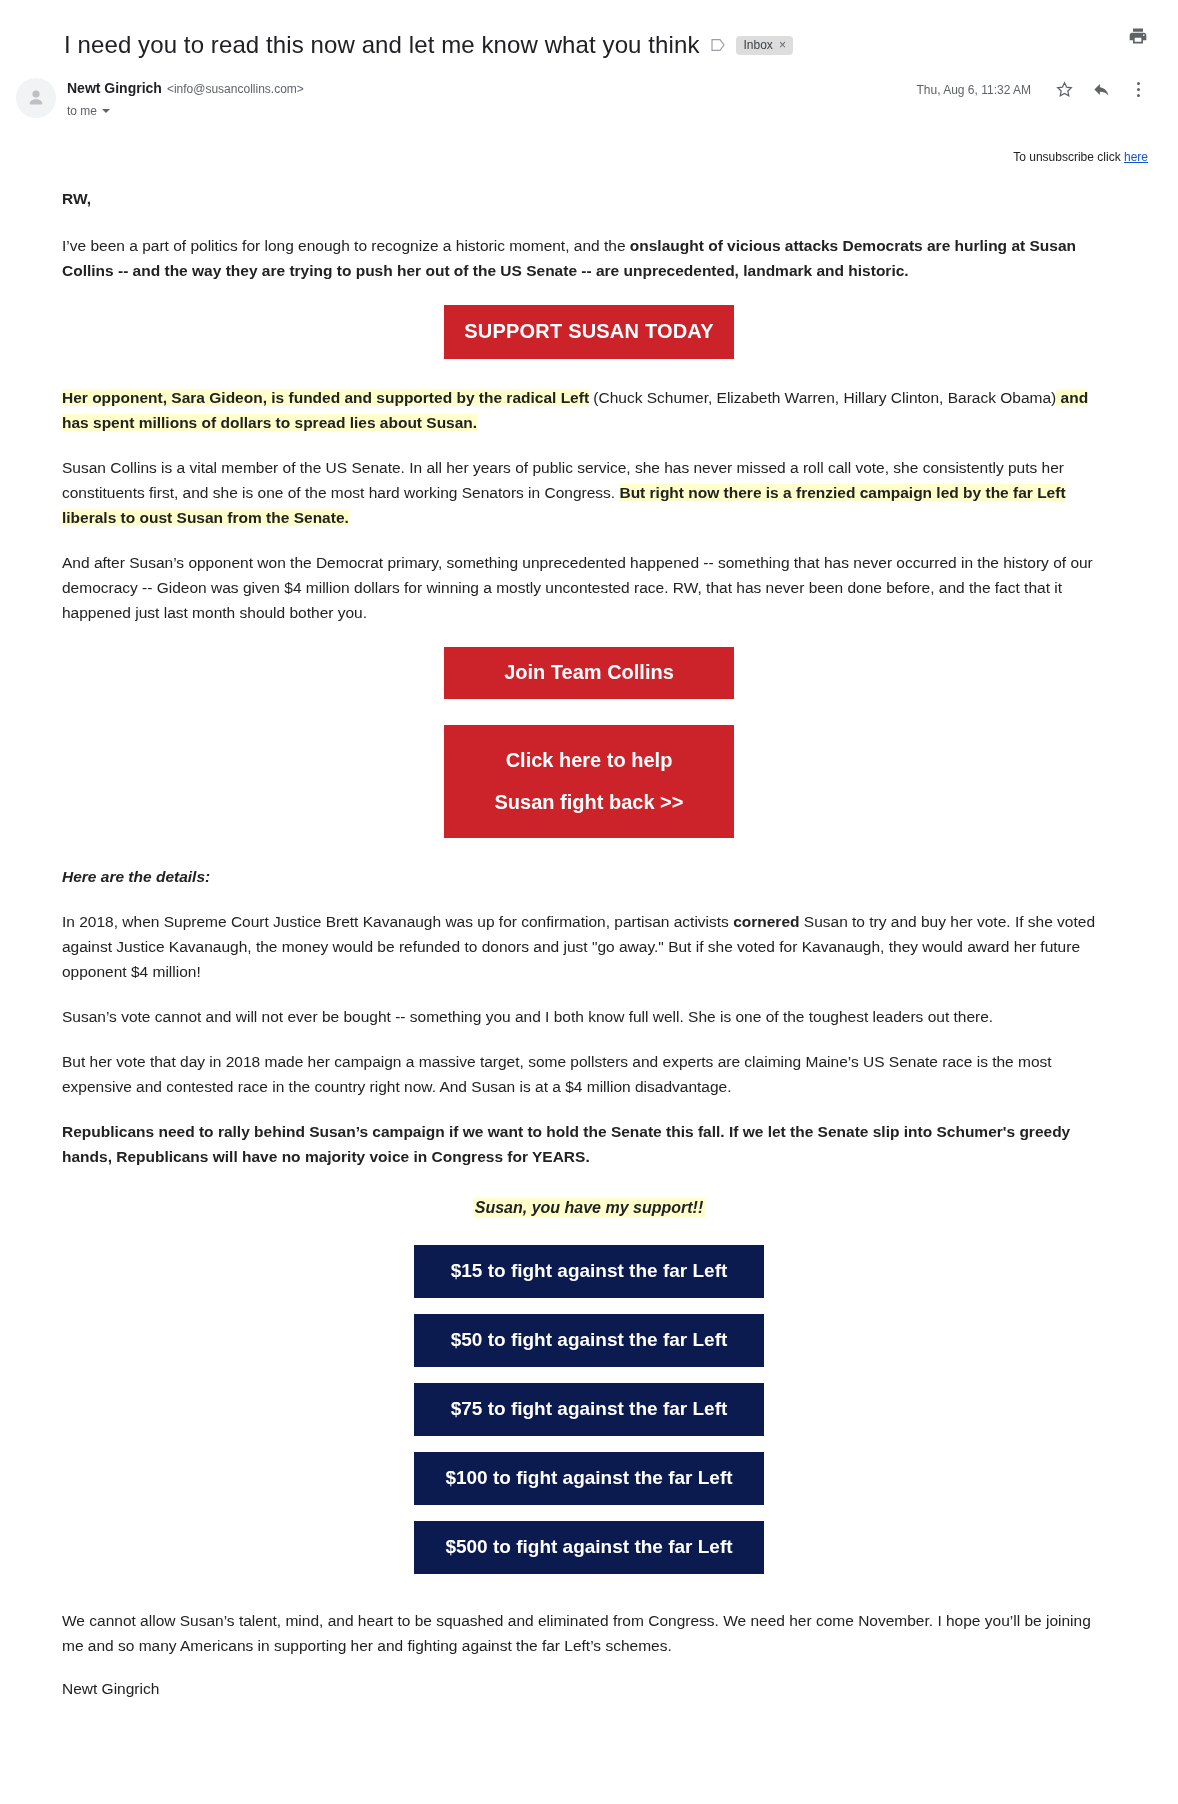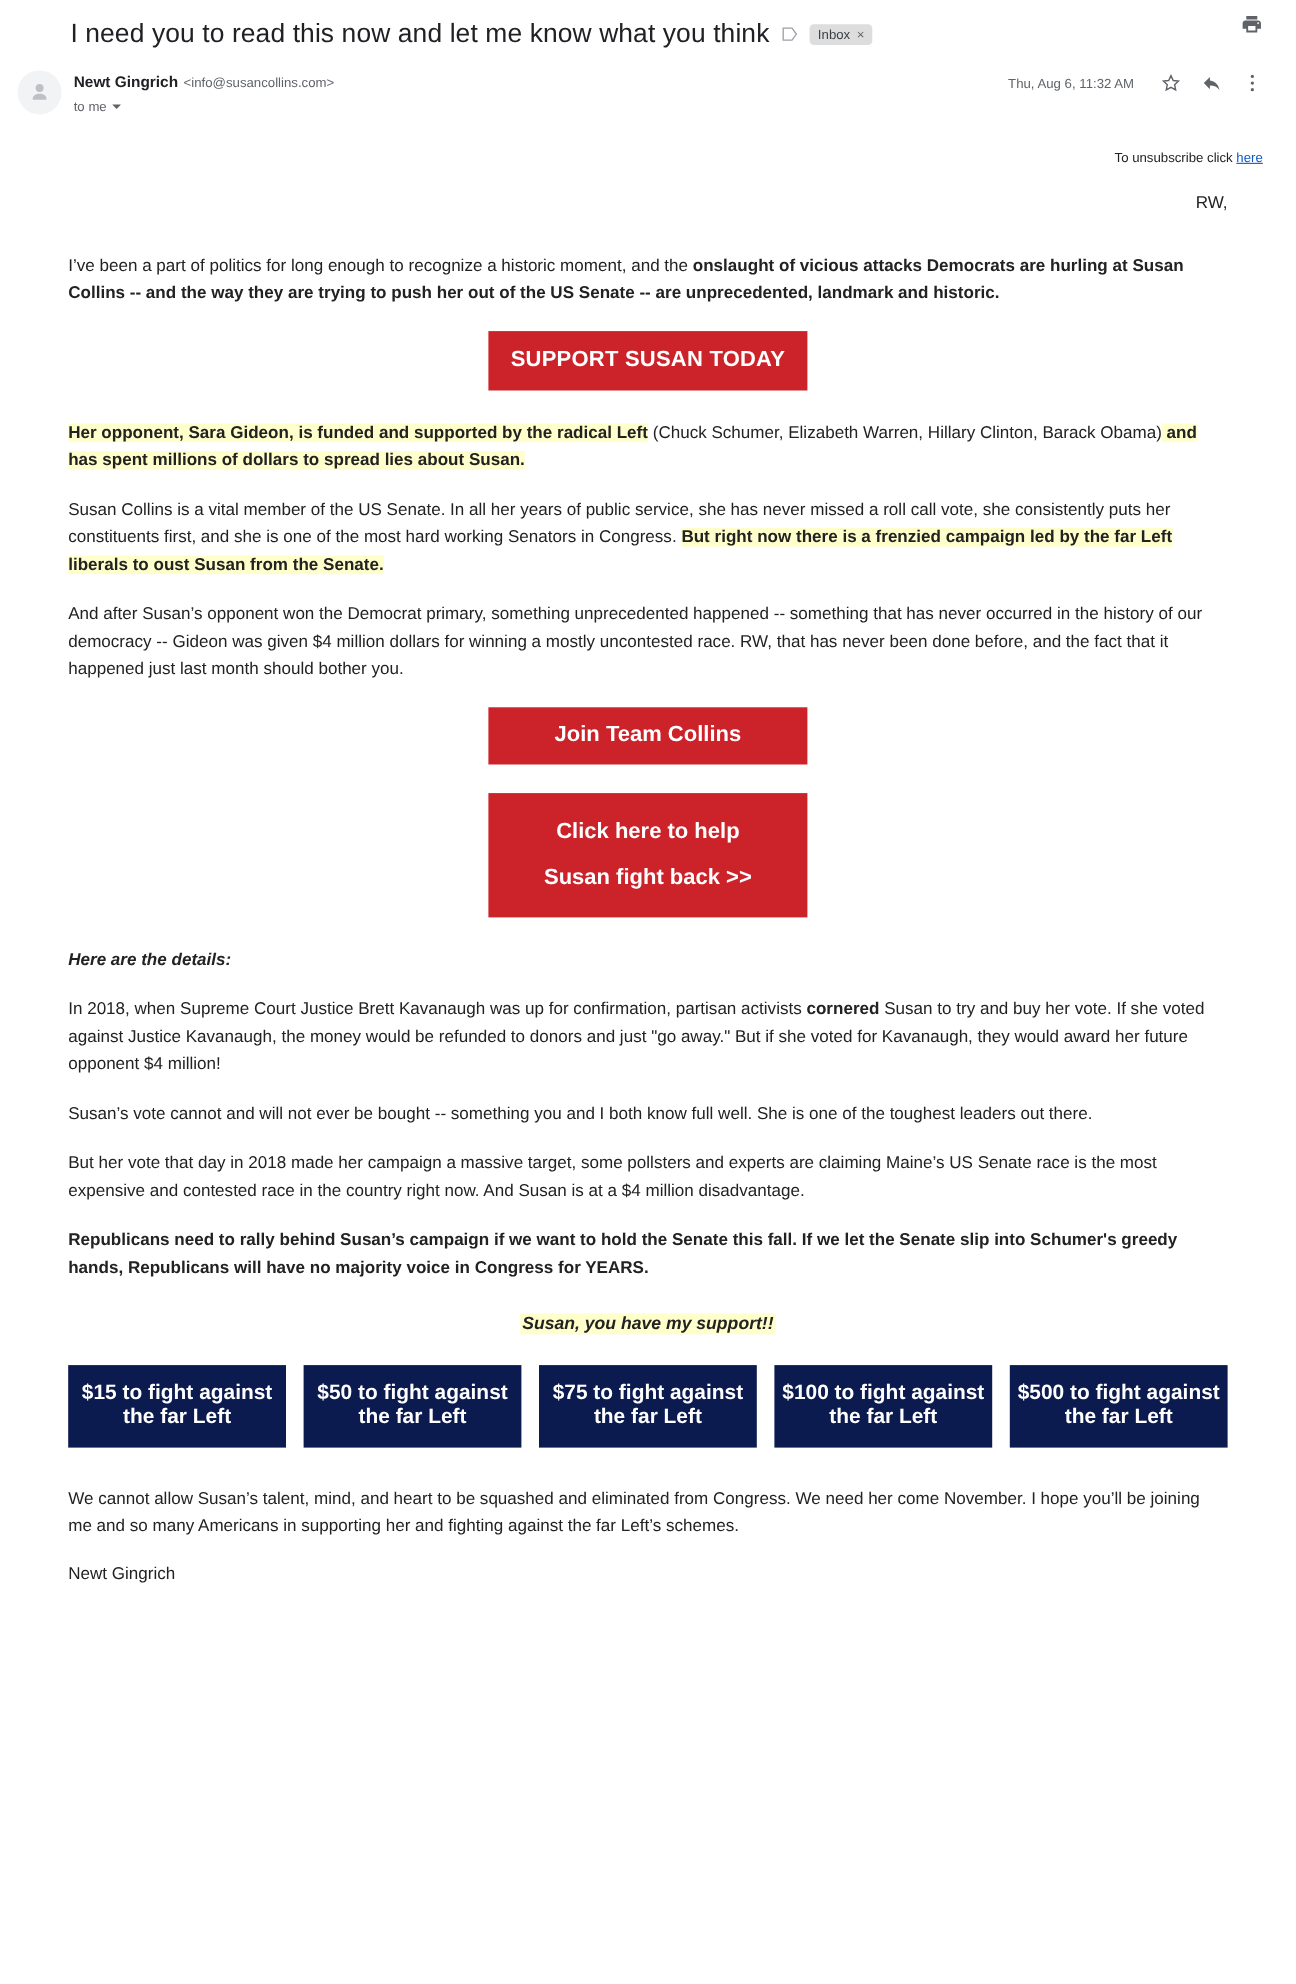--- a/index.html
+++ b/index.html
@@ -13,20 +13,21 @@
     min-height: 1804px;
     position: relative;
     background: #ffffff;
     overflow: hidden;
   }
 
   
   .mail-header {
     padding: 14px 36px 0 64px;
     position: relative;
+    margin-top: 14px;
   }
   .subject-row {
     display: flex;
     align-items: center;
     gap: 10px;
     min-height: 34px;
   }
   .subject-text {
     font-size: 24px;
     color: #202124;
@@ -163,21 +164,21 @@
   .content {
     padding: 0 32px;
     margin-top: 22px;
   }
   .content p {
     font-size: 15.5px;
     line-height: 25px;
     color: #222222;
     margin: 0 0 20px 0;
   }
-  .content p.salutation { font-weight: 400; margin-bottom: 32px; text-align: right; }
+  .content p.salutation { font-weight: 700; margin-bottom: 22px; }
   strong { font-weight: 700; }
   .hl { background: #ffffcc; }
   .details-head {
     font-size: 15.5px;
     font-weight: 700;
     font-style: italic;
     color: #222222;
     margin: 0 0 20px 0;
   }
 
@@ -218,21 +219,21 @@
     text-align: center;
     font-size: 16px;
     font-weight: 700;
     font-style: italic;
     color: #222222;
     margin: 30px 0 28px 0;
   }
   .donate-title span { background: #ffffcc; padding: 1px 2px; }
   .donate-list {
     display: flex;
-    flex-direction: row;
+    flex-direction: column;
     align-items: center;
     gap: 16px;
     margin-bottom: 34px;
   }
   .btn-navy {
     width: 350px;
     background: #0b1a4f;
     color: #ffffff;
     font-size: 19px;
     font-weight: 700;

